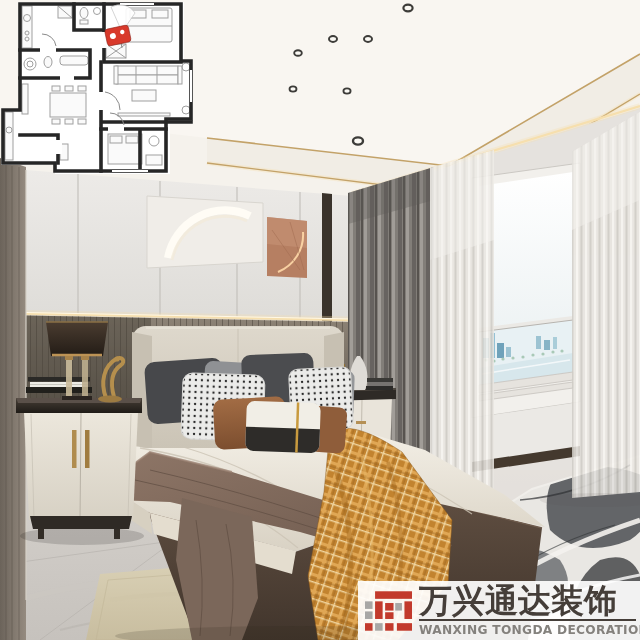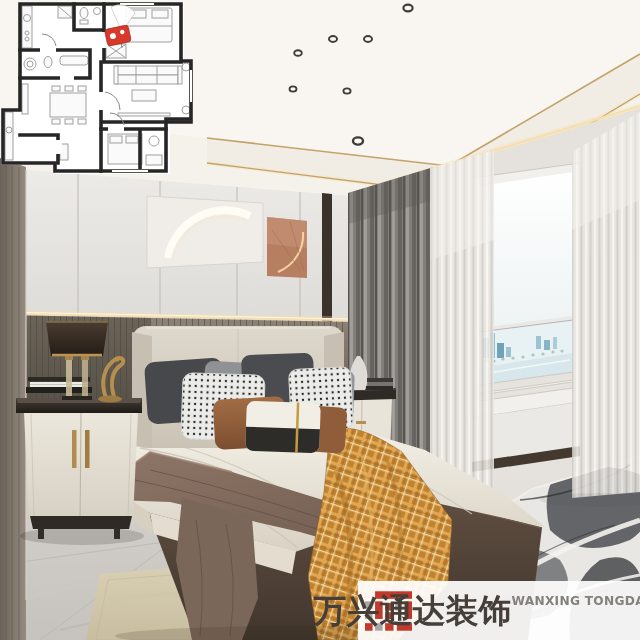--- a/index.html
+++ b/index.html
@@ -5,21 +5,21 @@
   html,body{margin:0;padding:0;background:#ffffff;}
   .canvas{position:relative;width:640px;height:640px;overflow:hidden;background:#f5f2ec;
           font-family:"DejaVu Sans","Liberation Sans",sans-serif;}
   .scene{position:absolute;left:0;top:0;width:640px;height:640px;}
   .floorplan{position:absolute;left:0;top:0;width:198px;height:180px;}
   .watermark{position:absolute;right:0;bottom:0;width:282px;height:59px;
              background:var(--wm_bg,rgba(255,255,255,.92));
              display:flex;align-items:center;box-sizing:border-box;
              padding:4px 4px 4px 7px;gap:7px;}
   .logo-mark{flex:0 0 auto;width:47px;height:40px;}
-  .wm-text{display:flex;flex-direction:row;justify-content:center;min-width:0;}
+  .wm-text{display:flex;flex-direction:column;justify-content:center;min-width:0;}
   .wm-cn{font-size:33px;line-height:1.02;font-weight:700;white-space:nowrap;
          letter-spacing:0px;color:var(--wm_text_dark,#453e39);}
   .wm-rule{height:2.5px;background:var(--wm_text_dark,#453e39);margin:1px 0 2px 0;}
   .wm-en{font-size:12.2px;font-weight:700;letter-spacing:.3px;white-space:nowrap;
          color:var(--wm_text_gray,#84817d);}
 </style>
 </head>
 <body>
 
 <div class="canvas">

